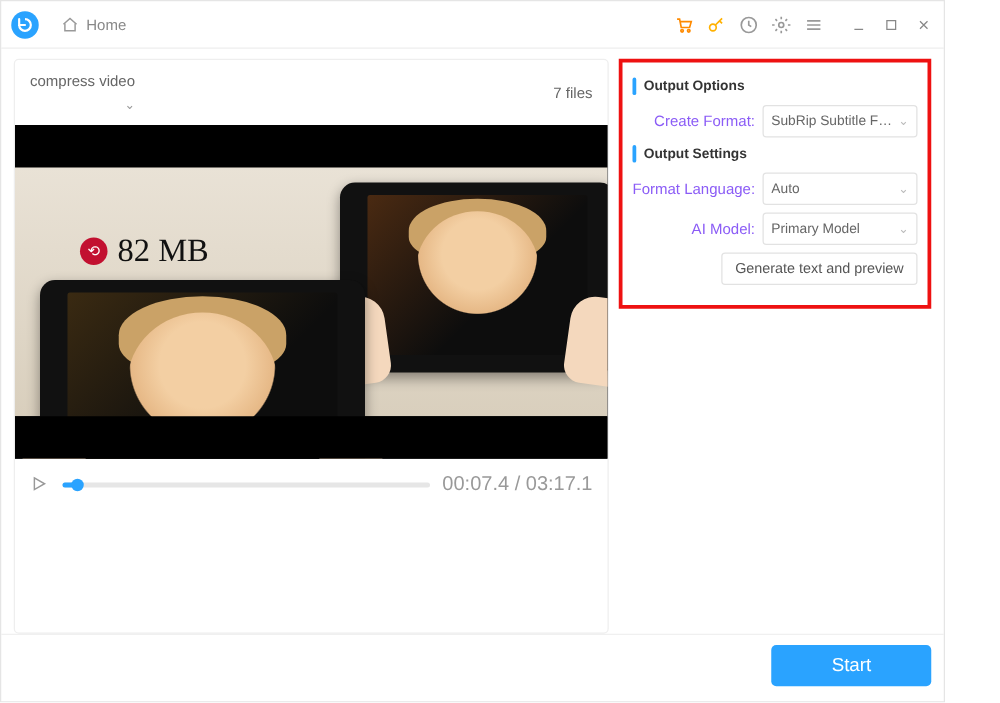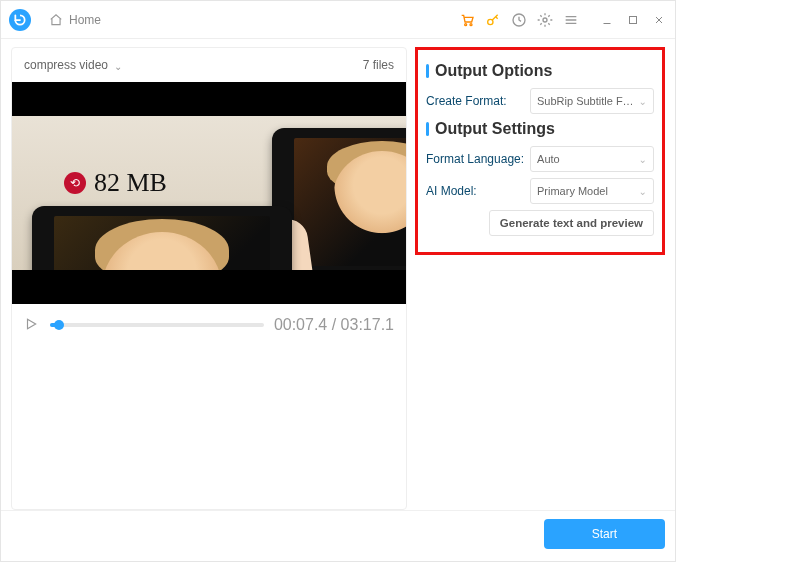--- a/index.html
+++ b/index.html
@@ -1,36 +1,36 @@
 <!DOCTYPE html>
 <html><head>
 <meta charset="utf-8">
 <style>
 * { box-sizing: border-box; margin: 0; padding: 0; }
 body { font-family: -apple-system, BlinkMacSystemFont, "Segoe UI", Arial, sans-serif; font-size: 12px; color: #333; background: #fff; width: 800px; height: 562px; overflow: hidden; }
-.app { width: 676px; height: 562px; display: flex; flex-direction: column; border: 1px solid #e5e5e5; }
+.app { width: 756px; height: 562px; display: flex; flex-direction: column; border: 1px solid #e5e5e5; }
 
 
 .titlebar { height: 38px; display: flex; align-items: center; padding: 0 8px; border-bottom: 1px solid #eee; }
 .logo-icon { width: 22px; height: 22px; border-radius: 50%; background: #2aa3ff; display: flex; align-items: center; justify-content: center; margin-right: 8px; color: #fff; }
 .home-btn { display: flex; align-items: center; gap: 6px; color: #888; padding: 4px 10px; cursor: pointer; }
 .tab { display: flex; align-items: center; gap: 8px; background: #f5f6f7; border-radius: 4px 4px 0 0; padding: 6px 10px; margin-left: 12px; color: #2aa3ff; position: relative; }
 .tab .tab-close { color: #999; margin-left: 10px; cursor: pointer; font-size: 14px; line-height: 1; }
 .titlebar-spacer { flex: 1; }
 .titlebar-icons { display: flex; align-items: center; gap: 10px; color: #888; }
 .titlebar-icons .ic { cursor: pointer; display: inline-flex; width: 16px; height: 16px; align-items: center; justify-content: center; }
 .cart { color: #ff8a00; }
 .key { color: #ffb100; }
 .win-btns { display: flex; gap: 10px; margin-left: 10px; color: #888; }
 
 
 .body { flex: 1; display: flex; padding: 8px 10px 0 10px; gap: 8px; }
 .left-pane { flex: 1; border: 1px solid #eee; border-radius: 4px; display: flex; flex-direction: column; background: #fff; min-width: 0; }
 .left-head { display: flex; align-items: center; justify-content: space-between; padding: 10px 12px; color: #666; }
-.dd { display: flex; align-items: flex-end; gap: 6px; cursor: pointer; }
+.dd { display: flex; align-items: flex-end; gap: 6px; cursor: pointer; flex-direction: column; }
 .chev { font-size: 10px; color: #999; }
 
 .video-wrap { position: relative; background: #000; margin: 0 0; width: 100%; aspect-ratio: 16/9; overflow: hidden; }
 .video-wrap::before, .video-wrap::after { content: ""; position: absolute; left: 0; right: 0; height: 34px; background: #000; }
 .video-wrap::before { top: 0; }
 .video-wrap::after { bottom: 0; }
 .video-content { position: absolute; top: 34px; bottom: 34px; left: 0; right: 0; background: linear-gradient(#e9e2d6, #d9cfbd); }
 .tablet { position: absolute; background: #111; border-radius: 12px; box-shadow: 0 4px 10px rgba(0,0,0,.4); }
 .tablet .screen { position: absolute; top: 10px; left: 22px; right: 22px; bottom: 14px; background: linear-gradient(135deg, #3a2a12 0%, #0d0d0d 60%); border-radius: 2px; overflow: hidden; }
 .tablet.small { width: 220px; height: 152px; left: 260px; top: 12px; }
@@ -50,33 +50,33 @@
 .player-bar { display: flex; align-items: center; gap: 10px; padding: 12px 12px 14px 12px; }
 .play-btn { width: 16px; height: 16px; cursor: pointer; color: #888; }
 .seek { flex: 1; height: 4px; background: #e6e6e6; border-radius: 2px; position: relative; }
 .seek .prog { position: absolute; left: 0; top: 0; bottom: 0; width: 4%; background: #2aa3ff; border-radius: 2px; }
 .seek .knob { position: absolute; left: 4%; top: 50%; width: 10px; height: 10px; margin: -5px 0 0 -5px; border-radius: 50%; background: #2aa3ff; }
 .time { color: #999; font-size: 16px; }
 
 
 .right-pane { width: 250px; display: flex; flex-direction: column; }
 .highlight-box { border: 3px solid #e11; padding: 6px 8px 10px 8px; }
-.sect-title { display: flex; align-items: center; gap: 6px; font-weight: 600; color: #333; margin: 6px 0 8px 0; font-size: 16px; }
+.sect-title { display: flex; align-items: center; gap: 6px; font-weight: 600; color: #333; margin: 6px 0 8px 0; font-size: 11px; }
 .sect-title::before { content: ""; width: 3px; height: 14px; background: #2aa3ff; border-radius: 2px; }
 .row { display: flex; align-items: center; gap: 6px; margin: 6px 0; }
-.row label { color: #0c4a6e; font-size: 12px; min-width: 98px; }
+.row label { color: #8b5cf6; font-size: 12px; text-align: right; min-width: 98px; }
 .select { flex: 1; border: 1px solid #e2e2e2; border-radius: 3px; height: 26px; display: flex; align-items: center; justify-content: space-between; padding: 0 6px; color: #666; font-size: 11px; cursor: pointer; background: #fff; min-width: 0; }
 .select .sv { white-space: nowrap; overflow: hidden; text-overflow: ellipsis; }
 .select .dchev { color: #bbb; font-size: 10px; margin-left: 4px; }
-.gen-btn { border: 1px solid #e2e2e2; border-radius: 3px; padding: 6px 10px; color: #555; font-size: 11.5px; cursor: pointer; margin-left: auto; background: #fff; font-weight: bold; }
+.gen-btn { border: 1px solid #e2e2e2; border-radius: 3px; padding: 6px 10px; color: #555; font-size: 11.5px; cursor: pointer; margin-left: auto; background: #fff; }
 .row.right-align { justify-content: flex-end; }
 
 
 .footer { padding: 8px 10px 12px 10px; display: flex; justify-content: flex-end; border-top: 1px solid #f0f0f0; }
-.start-btn { background: #2aa3ff; color: #fff; border: none; border-radius: 4px; padding: 8px 48px; font-size: 12px; cursor: pointer; }
+.start-btn { background: #2aa3ff; color: #fff; border: none; border-radius: 4px; padding: 8px 48px; font-size: 15px; cursor: pointer; }
 
 svg { display: block; }
 </style>
 </head>
 <body>
 
 <div class="app">
   <div class="titlebar">
     <div class="logo-icon">
       <svg width="14" height="14" viewBox="0 0 24 24" fill="none" stroke="white" stroke-width="3">

